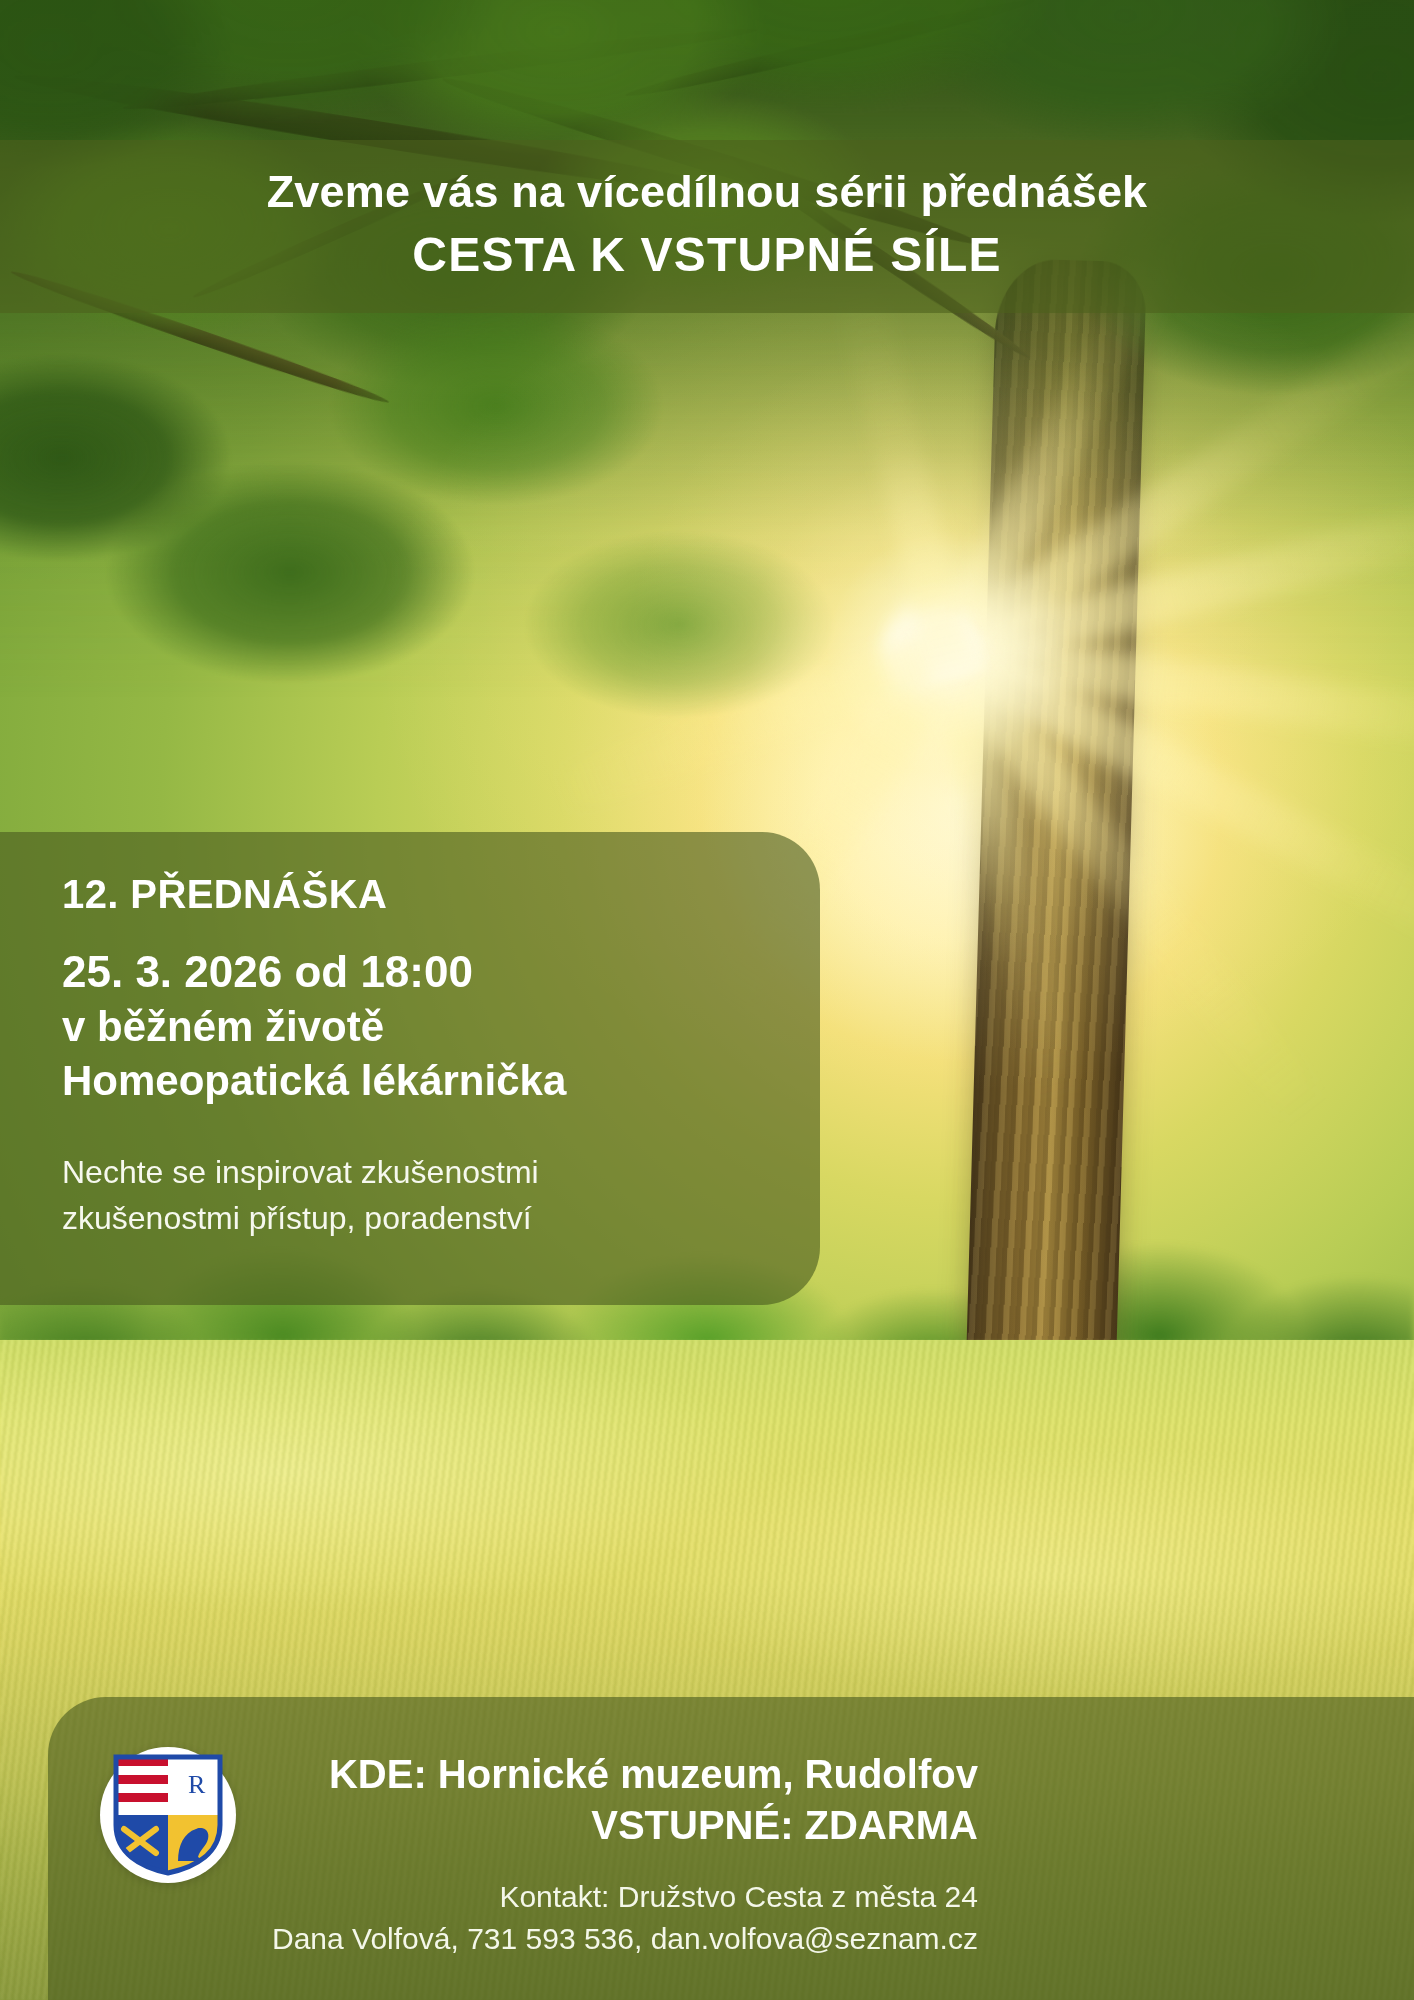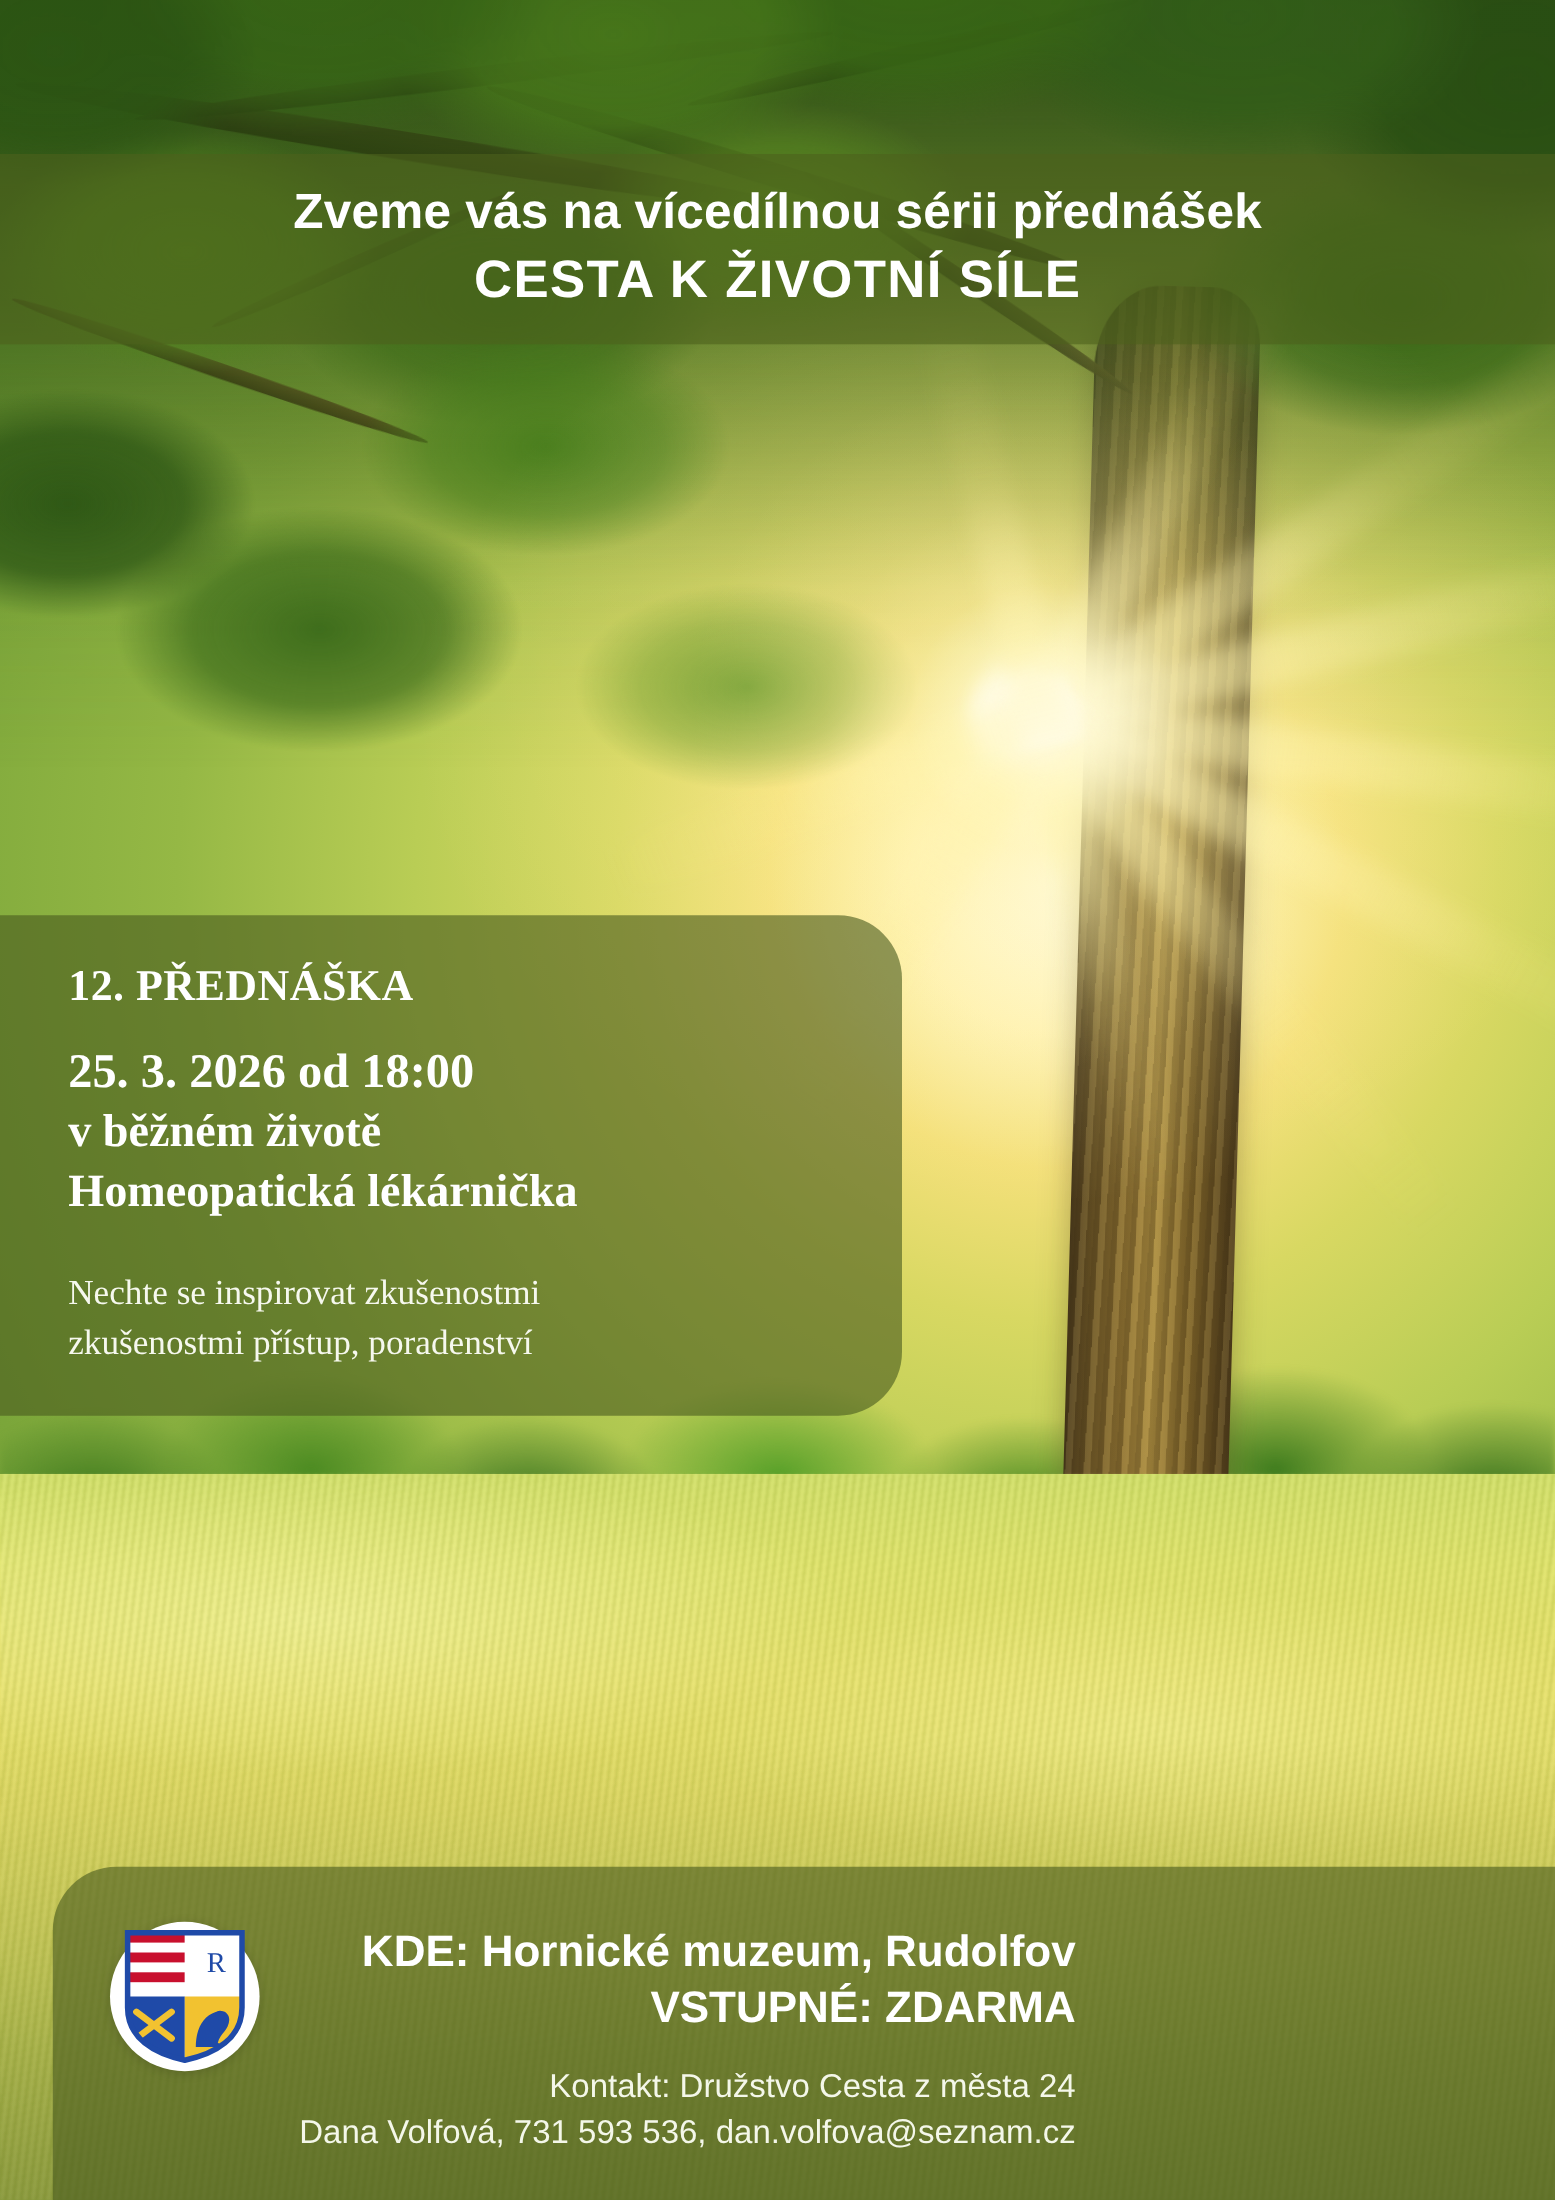--- a/index.html
+++ b/index.html
@@ -236,26 +236,25 @@
     letter-spacing: 1.2px;
     line-height: 1.2;
     margin-top: 8px;
   }
 
   .panel-lecture {
     position: absolute;
     left: 0;
     top: 832px;
     width: 820px;
-    padding: 40px 60px 44px 62px;
+    padding: 40px 60px 64px 62px;
     box-sizing: border-box;
     background: rgba(74, 92, 30, 0.62);
     border-radius: 0 58px 58px 0;
     color: #ffffff;
-    font-family: Liberation Serif, serif;
   }
   .lecture-number {
     font-size: 40px;
     font-weight: bold;
     letter-spacing: 0.4px;
   }
   .lecture-datetime {
     font-size: 44px;
     font-weight: bold;
     margin-top: 28px;
@@ -346,21 +345,21 @@
       <div class="ray r7"></div>
       <div class="ray r8"></div>
       <div class="ray r9"></div>
       <div class="ray r10"></div>
     </div>
     <div class="warm-overlay"></div>
   </div>
 
   <div class="panel-header">
     <div class="line1">Zveme vás na vícedílnou sérii přednášek</div>
-    <div class="line2">CESTA K ŽIVOTNÍ SÍLE</div>
+    <div class="line2">CESTA K VSTUPNÉ SÍLE</div>
   </div>
 
   <div class="panel-lecture">
     <div class="lecture-number">12. PŘEDNÁŠKA</div>
     <div class="lecture-datetime">25. 3. 2026 od 18:00</div>
     <div class="lecture-title">v běžném životě</div>
     <div class="lecture-title">Homeopatická lékárnička</div>
     <div class="lecture-desc">
       <div>Nechte se inspirovat zkušenostmi</div>
       <div>zkušenostmi přístup, poradenství</div>

